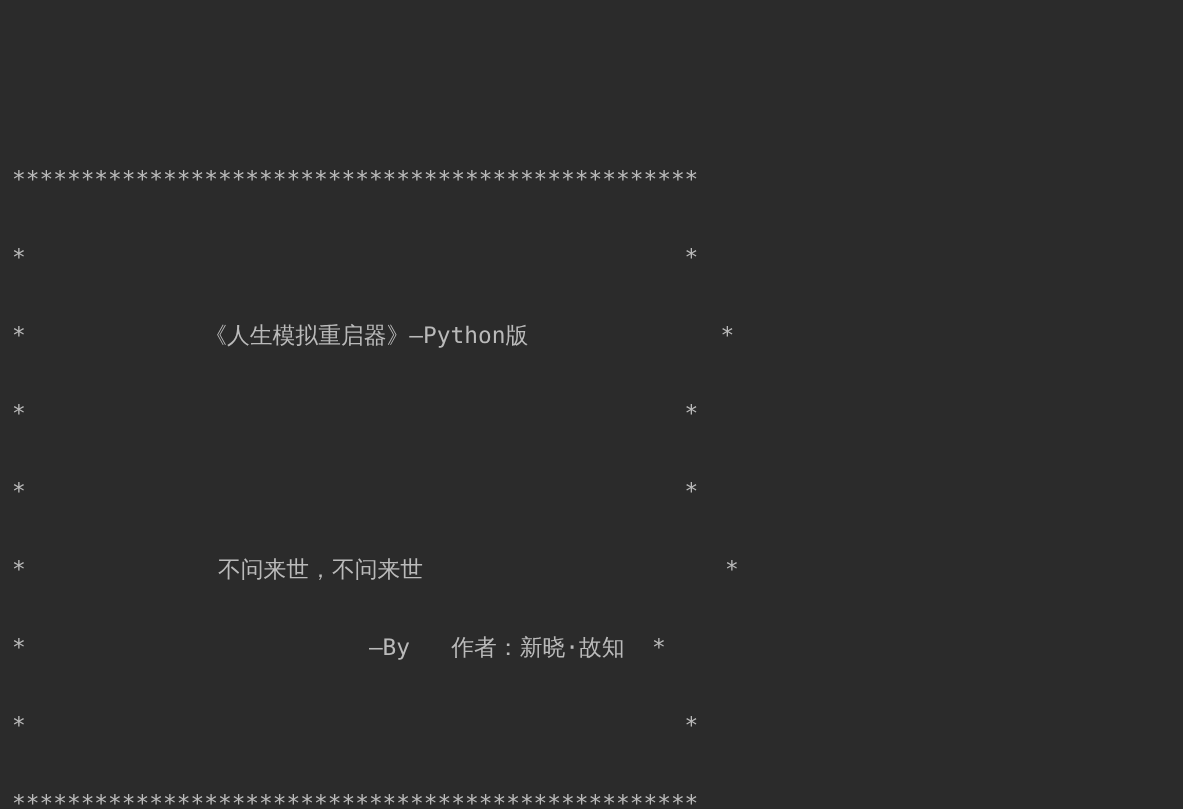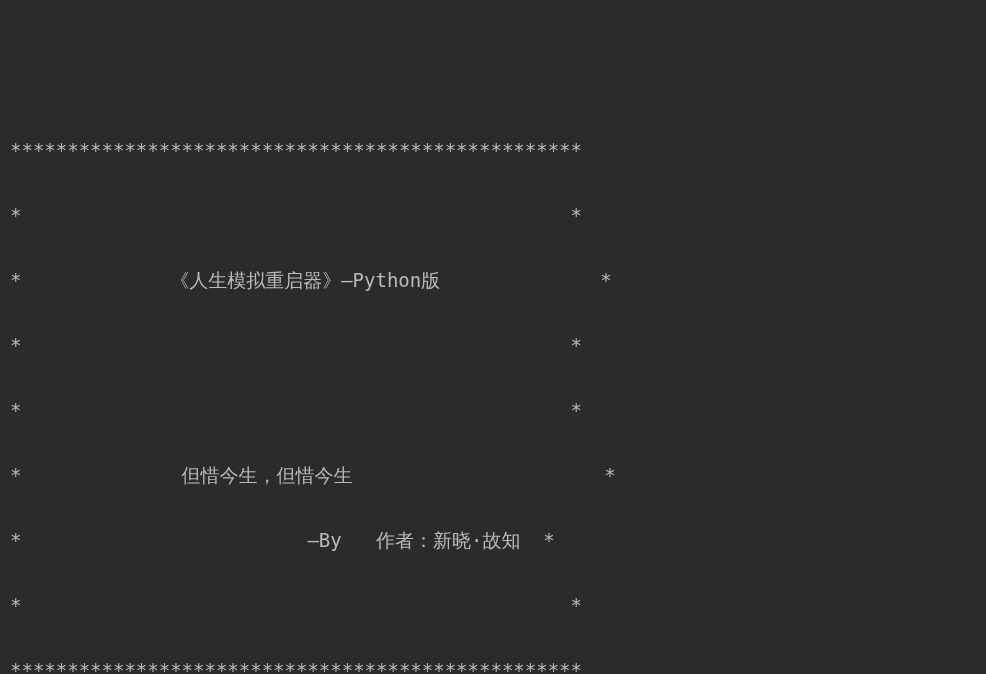--- a/index.html
+++ b/index.html
@@ -26,21 +26,21 @@
 </head>
 <body>
 
 
 
 <span class="line">**************************************************</span>
 <span class="line">*                                                *</span>
 <span class="line">*             《人生模拟重启器》—Python版              *</span>
 <span class="line">*                                                *</span>
 <span class="line">*                                                *</span>
-<span class="line">*              但惜今生，但惜今生                      *</span>
+<span class="line">*              不问来世，不问来世                      *</span>
 <span class="line">*                         —By   作者：新晓·故知  *</span>
 <span class="line">*                                                *</span>
 <span class="line">**************************************************</span>
 
 
 
 
 
 
 

